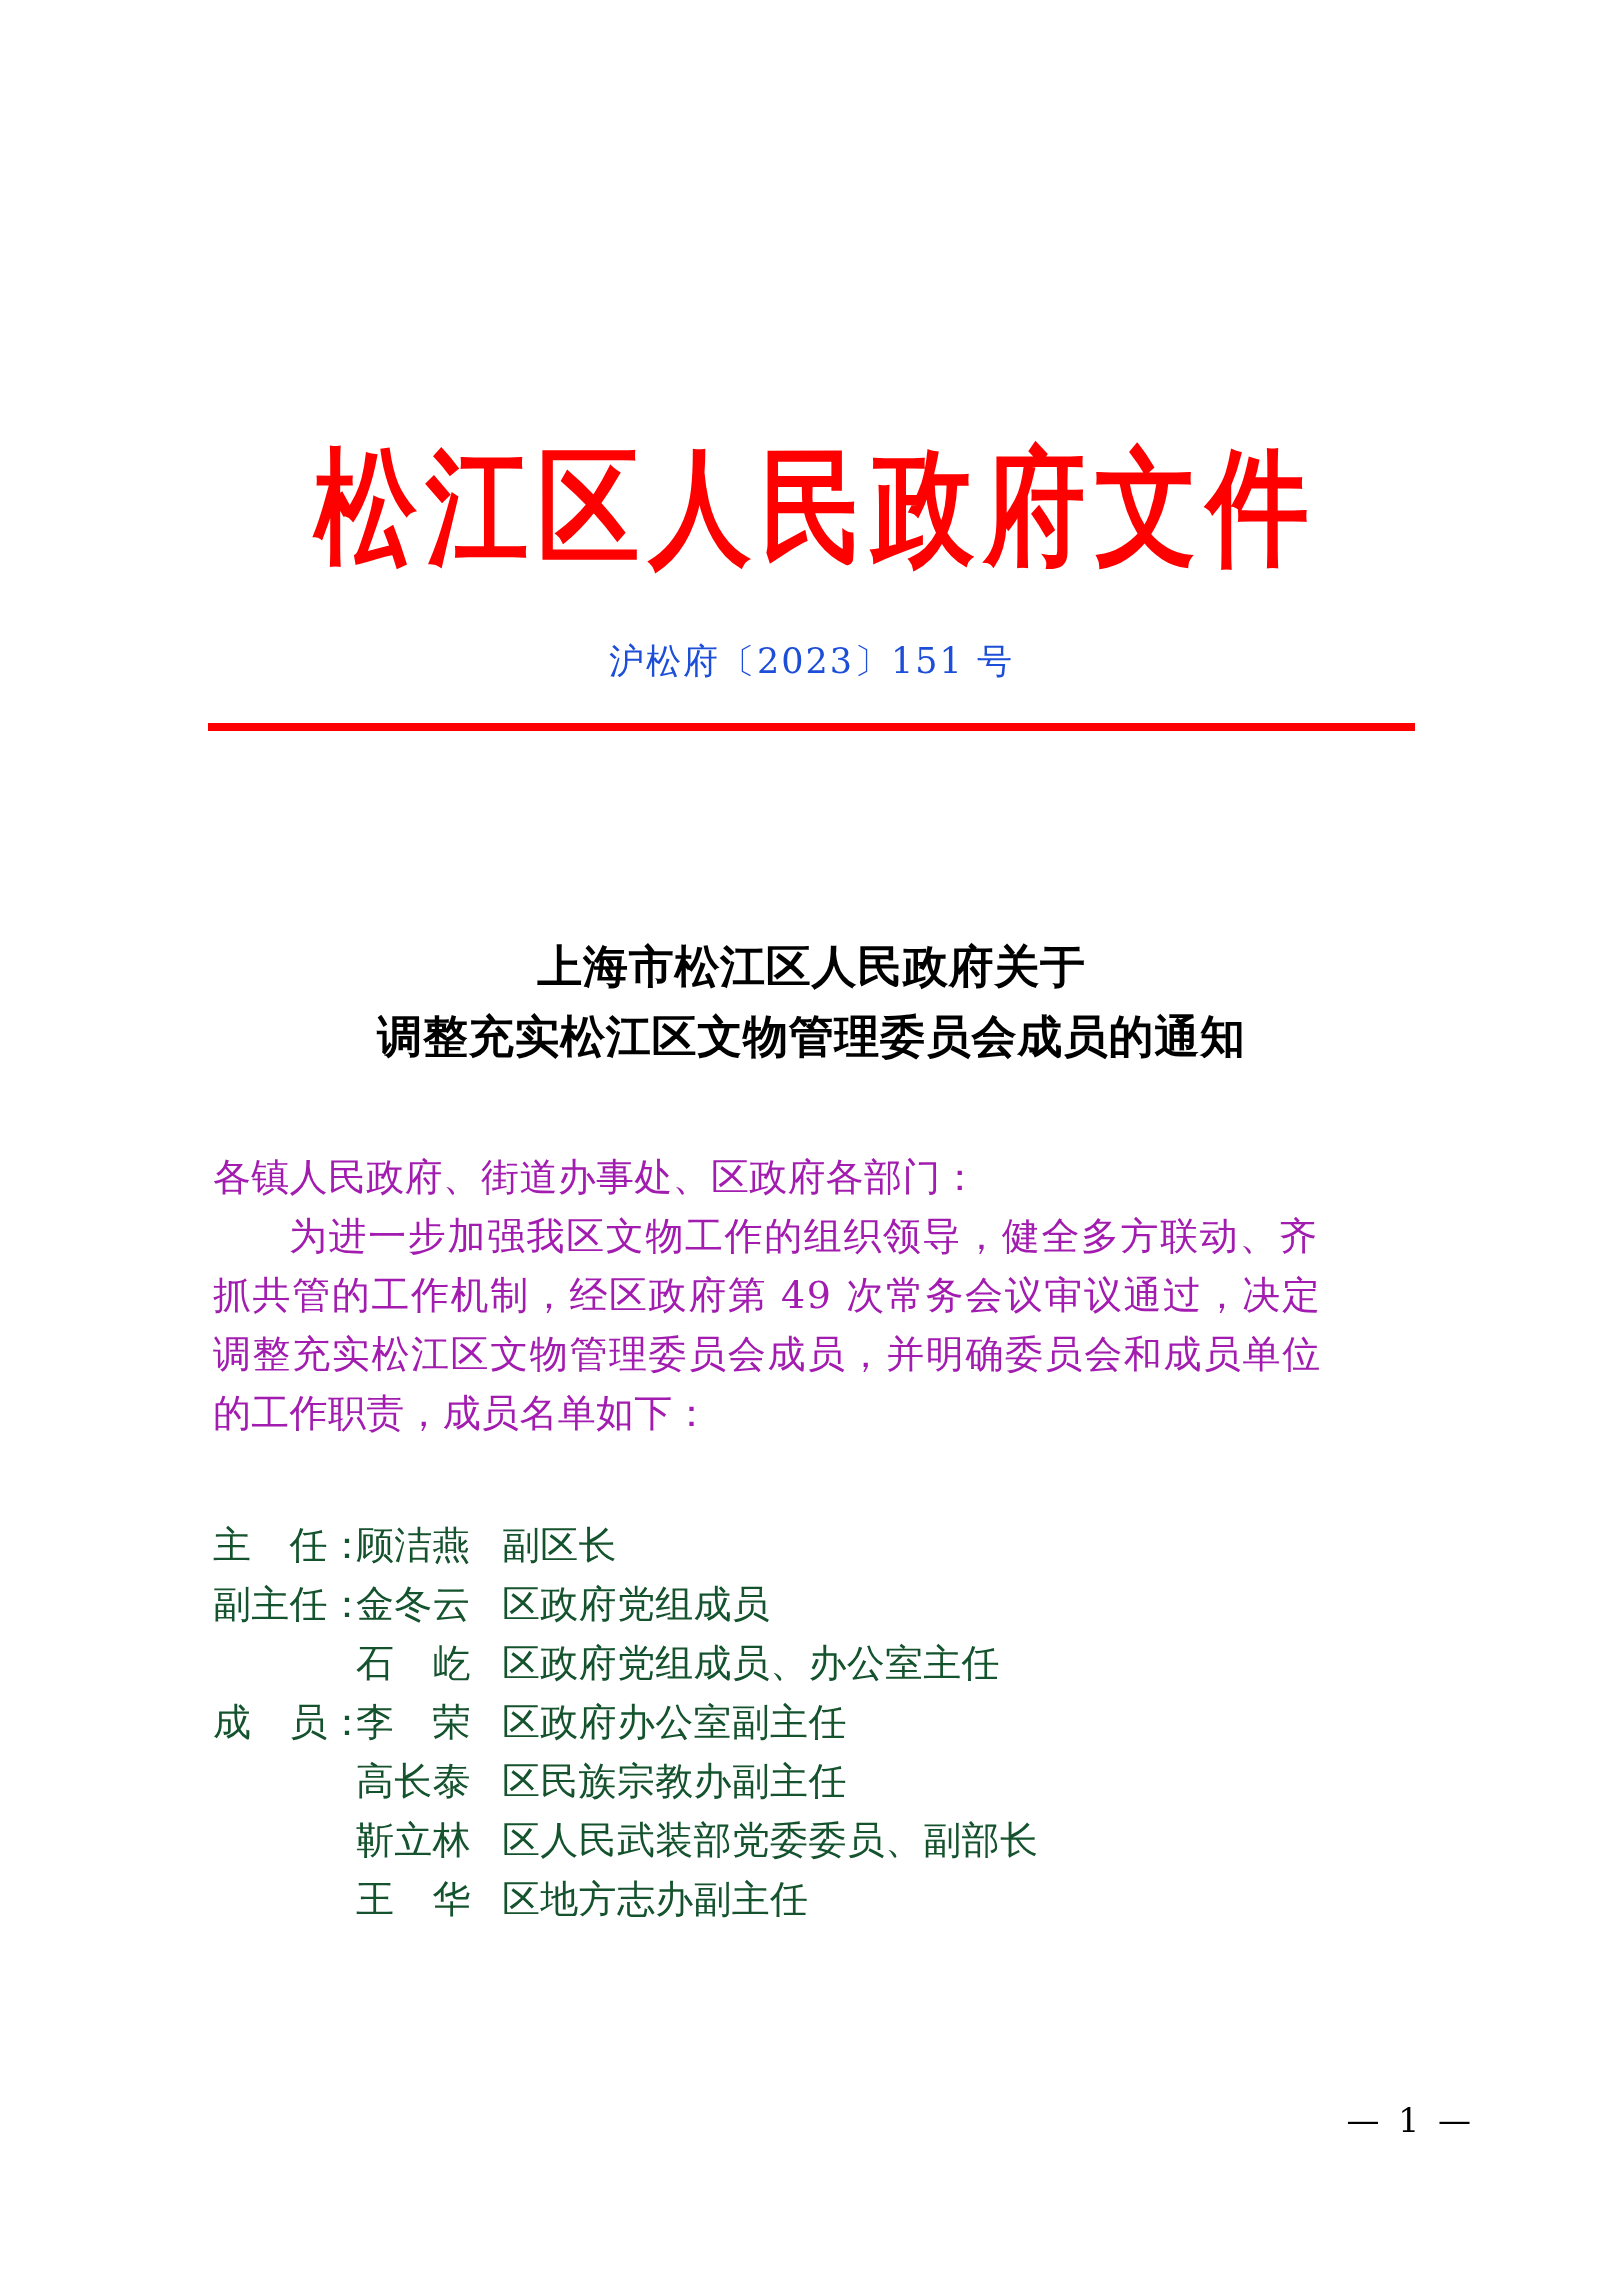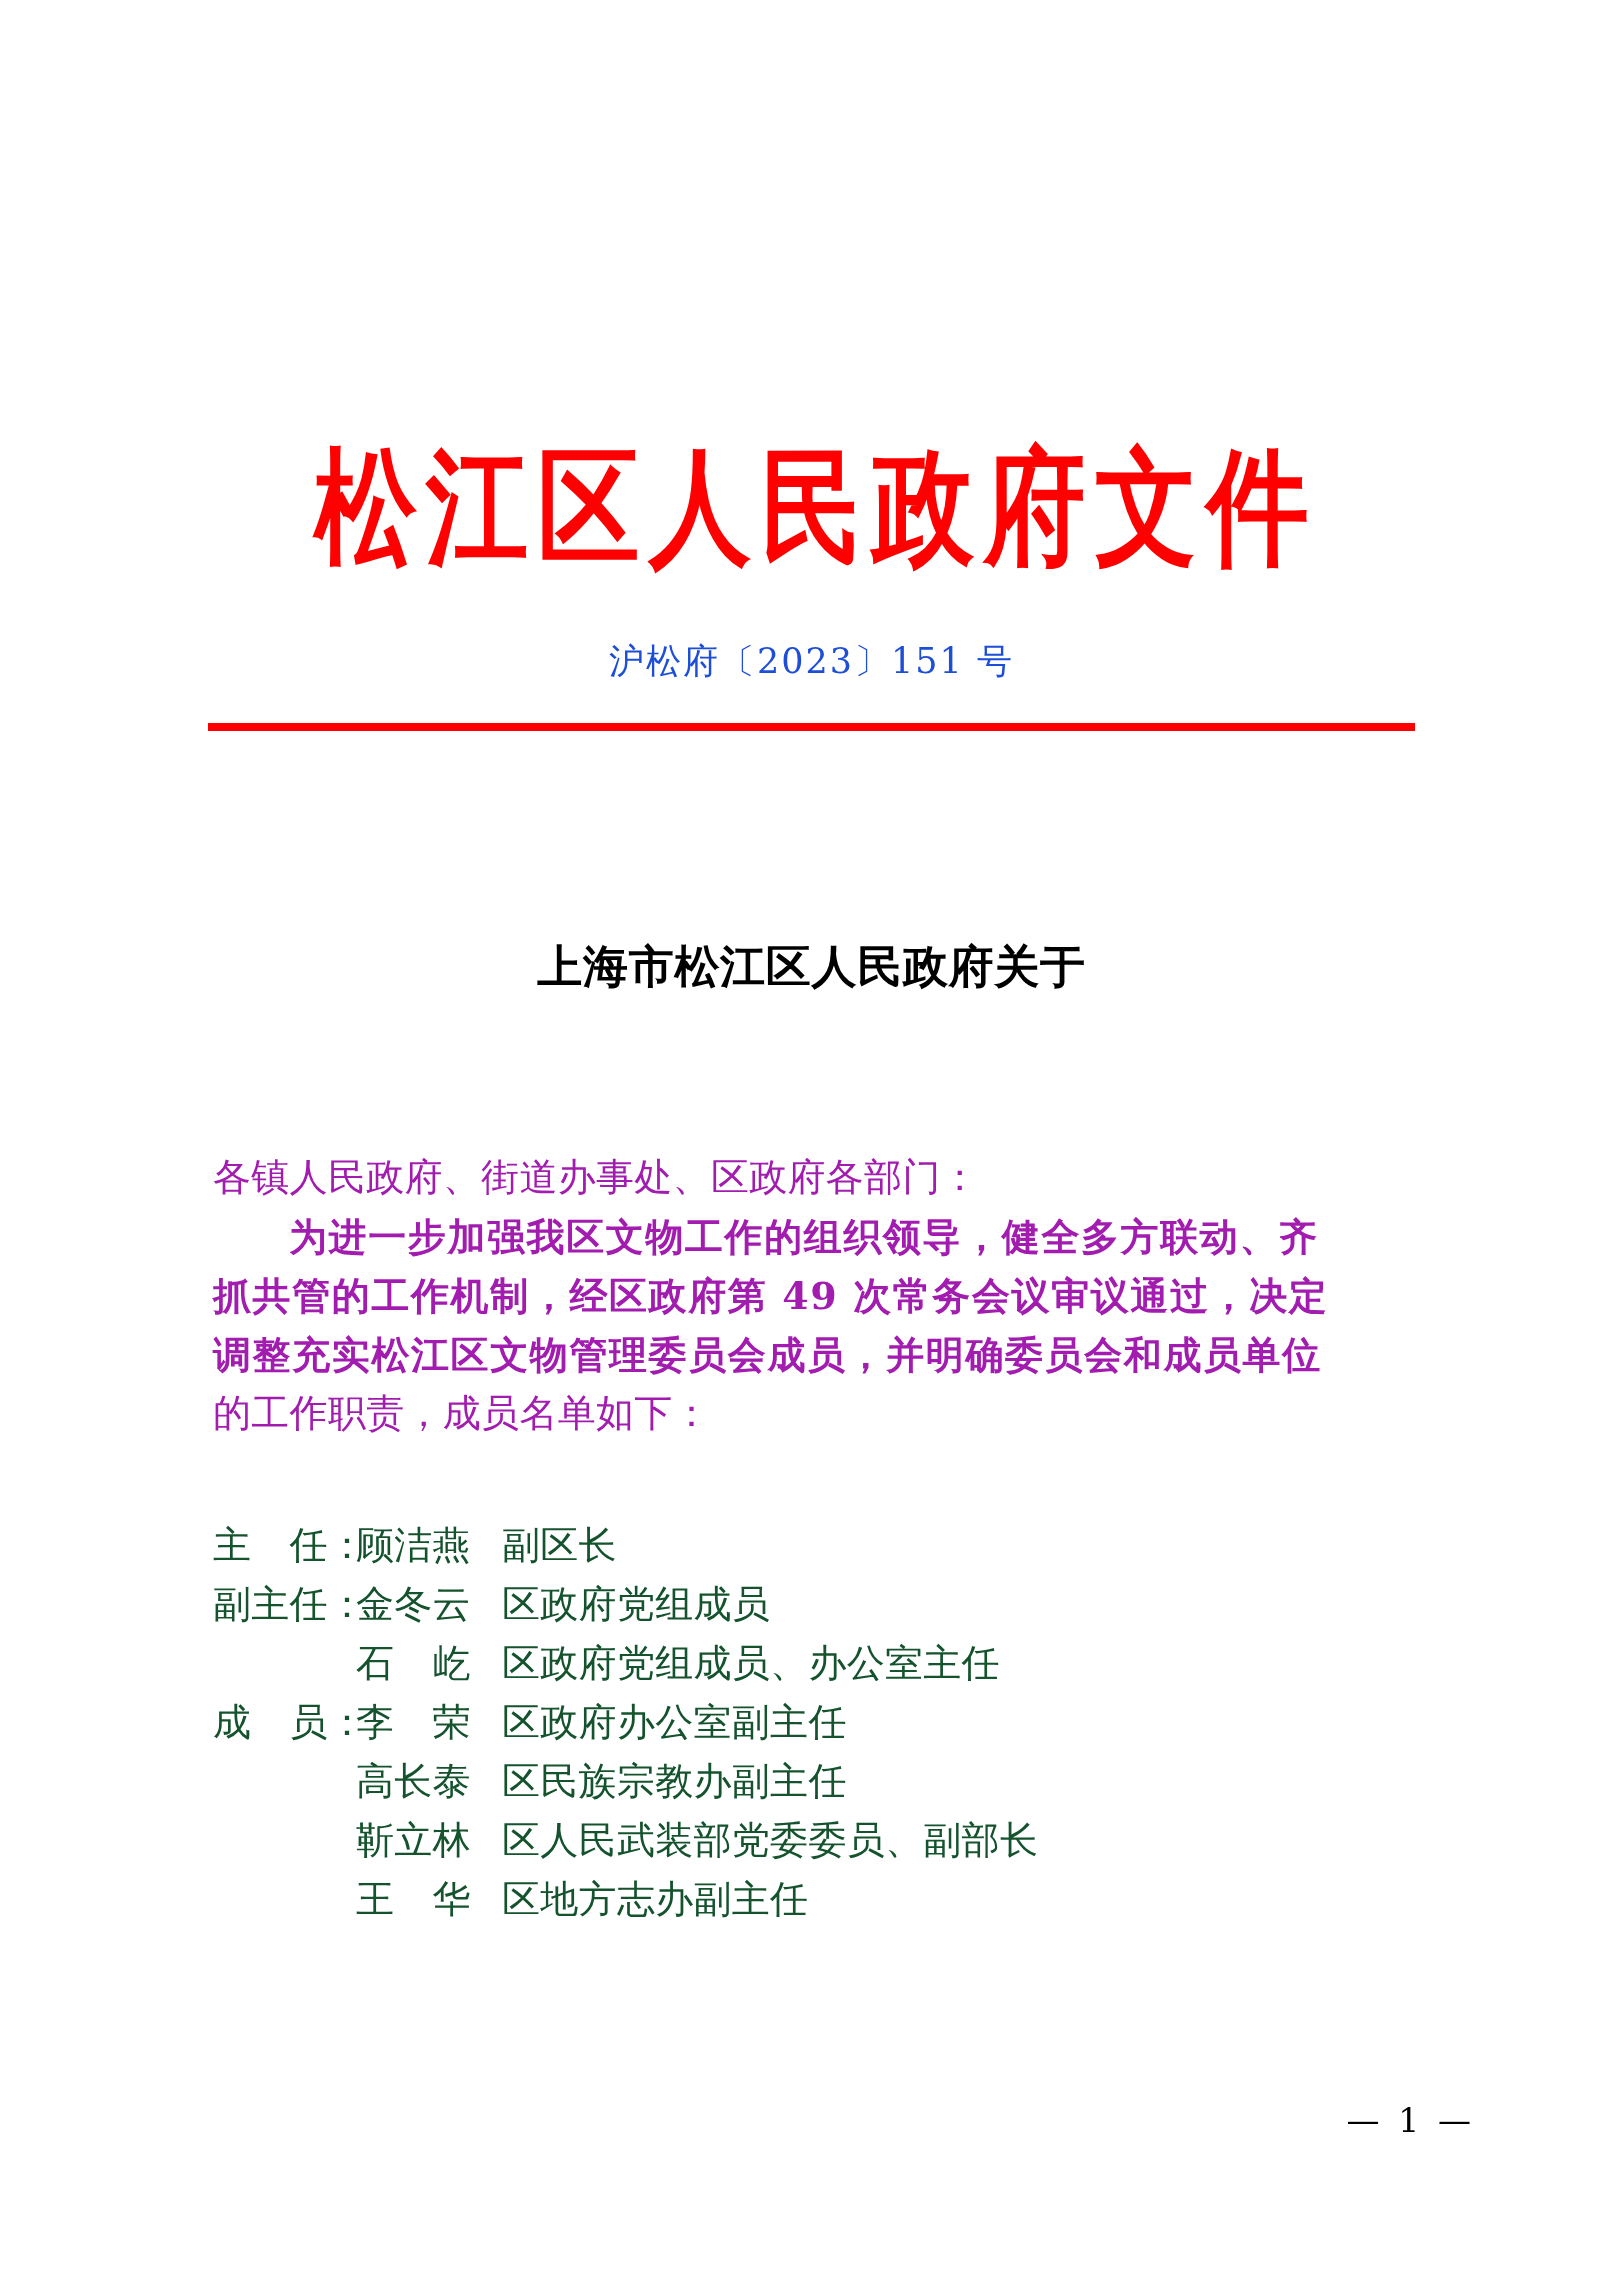--- a/index.html
+++ b/index.html
@@ -99,21 +99,20 @@
     line-height: 59px;
     letter-spacing: 0.3px;
     color: #a21caf;
     white-space: pre;
   }
   .body-line.indent {
     text-indent: 76px;
   }
   .body-line.justify-wide {
     letter-spacing: 1.6px;
-    font-weight: bold;
   }
 
   
   .roster {
     position: absolute;
     left: 213px;
     top: 1516px;
     width: 1209px;
   }
   .roster-row {
@@ -164,20 +163,21 @@
   <div class="masthead">
     <div class="masthead-title">松江区人民政府文件</div>
   </div>
 
   <div class="doc-number">沪松府〔2023〕151 号</div>
 
   <div class="red-rule"></div>
 
   <div class="doc-title">
     <div class="doc-title-line">上海市松江区人民政府关于</div>
+    <div class="doc-title-line">调整充实松江区文物管理委员会成员的通知</div>
   </div>
 
   <div class="body-block">
     <div class="body-line">各镇人民政府、街道办事处、区政府各部门：</div>
     <div class="body-line indent justify-wide">为进一步加强我区文物工作的组织领导，健全多方联动、齐</div>
     <div class="body-line justify-wide">抓共管的工作机制，经区政府第 49 次常务会议审议通过，决定</div>
     <div class="body-line justify-wide">调整充实松江区文物管理委员会成员，并明确委员会和成员单位</div>
     <div class="body-line">的工作职责，成员名单如下：</div>
   </div>
 

